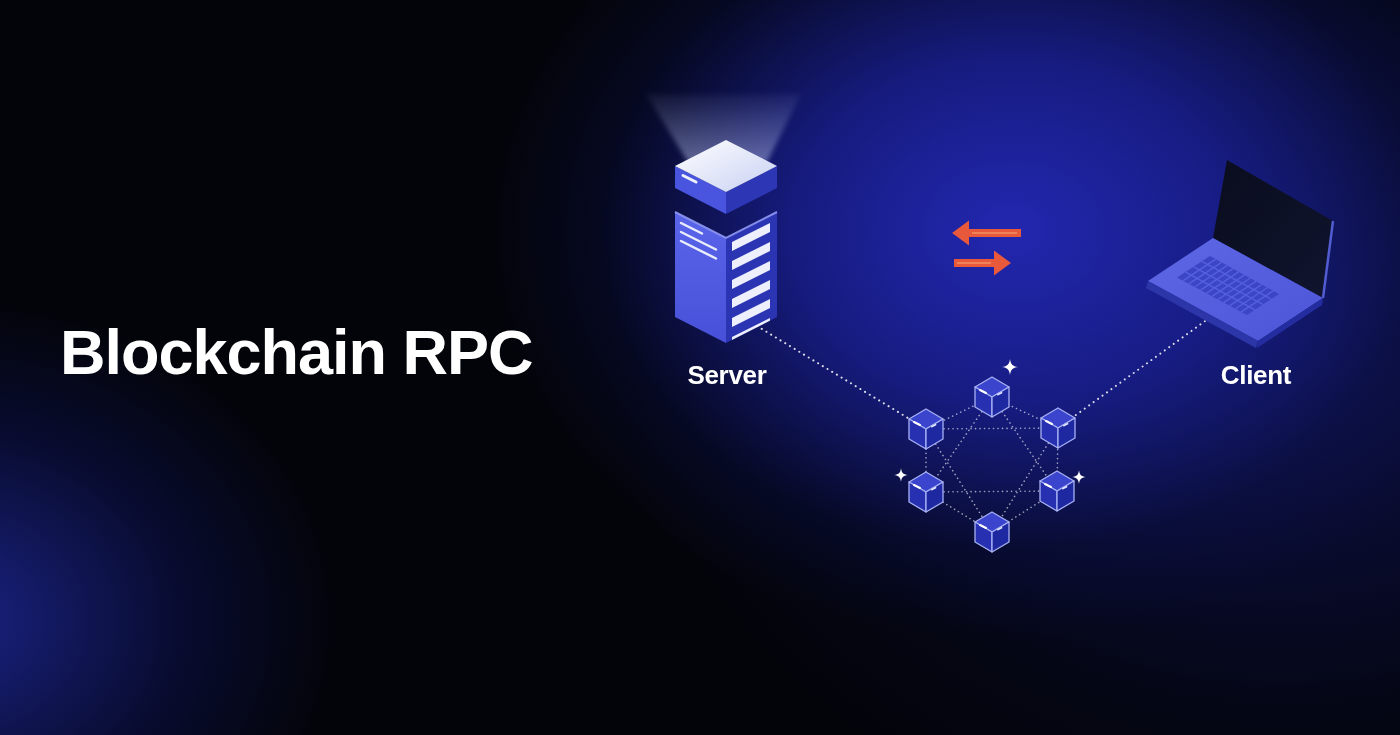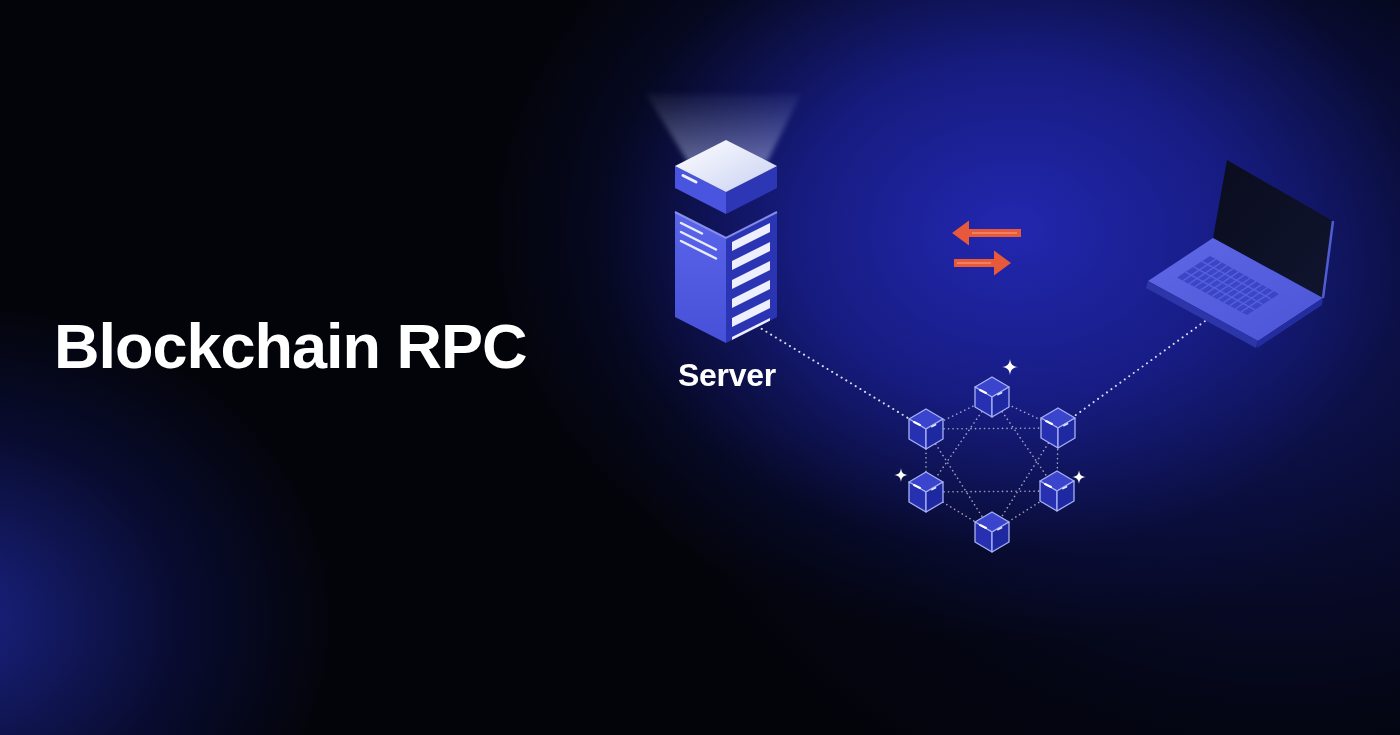--- a/index.html
+++ b/index.html
@@ -20,28 +20,28 @@
       radial-gradient(ellipse 640px 500px at 1010px 230px,
         var(--glow-blue,#2227b0) 0%, rgba(26,32,150,0.82) 34%,
         rgba(12,18,86,0.30) 64%, rgba(0,0,0,0) 82%),
       radial-gradient(ellipse 900px 720px at 1280px 340px,
         rgba(22,28,128,0.55) 0%, rgba(8,12,60,0.18) 55%, rgba(0,0,0,0) 75%),
       radial-gradient(ellipse 520px 430px at -50px 620px,
         var(--secondary-glow-blue,#1b2385) 0%, rgba(14,20,92,0.45) 45%, rgba(0,0,0,0) 75%),
       var(--background-base,#030409);
   }
   .title{
-    position:absolute;left:44px;top:300px;margin:10px;
+    position:absolute;left:44px;top:300px;margin:16px;
     font-size:63px;font-weight:bold;letter-spacing:-1px;
     color:var(--label-text,#fff);white-space:nowrap;
   }
   .diagram-svg{position:absolute;left:0;top:0;}
   .node-label{
     position:absolute;width:200px;text-align:center;
-    font-size:32px;font-weight:bold;letter-spacing:-0.3px;
+    font-size:26px;font-weight:bold;letter-spacing:-0.3px;
     color:var(--label-text,#fff);line-height:28px;
   }
   .label-server{left:627px;top:361px;}
   .label-client{left:1156px;top:361px;}
   .label-network{left:892px;top:562px;}
   .dotted{stroke:var(--connection-dot,#fff);fill:none;stroke-linecap:round;}
   .accent-fill{fill:var(--accent-orange,#e8583a);}
   .accent-stripe{stroke:var(--accent-orange-light,#f0895f);}
   .cube-edge{stroke:var(--node-stroke,#a7b1f4);stroke-width:1.3;stroke-linejoin:round;}
 </style>
@@ -148,16 +148,19 @@
                M1215.8,259.1 L1183.2,280.7 M1221.5,262.3 L1188.9,283.8 M1227.3,265.4 L1194.7,287
                M1233.1,268.6 L1200.5,290.1 M1238.9,271.7 L1206.3,293.3 M1244.6,274.9 L1212,296.4
                M1250.4,278 L1217.8,299.6 M1256.2,281.2 L1223.6,302.7 M1262,284.3 L1229.4,305.9
                M1267.7,287.5 L1235.1,309 M1273.5,290.6 L1240.9,312.2"></path>
     </g>
   </svg>
 
   <div class="node-label label-server">
     <span>Server</span>
   </div>
+  <div class="node-label label-client">
+    <span>Client</span>
+  </div>
   <div class="node-label label-network">
   </div>
 
 </div>
 
 </body></html>

